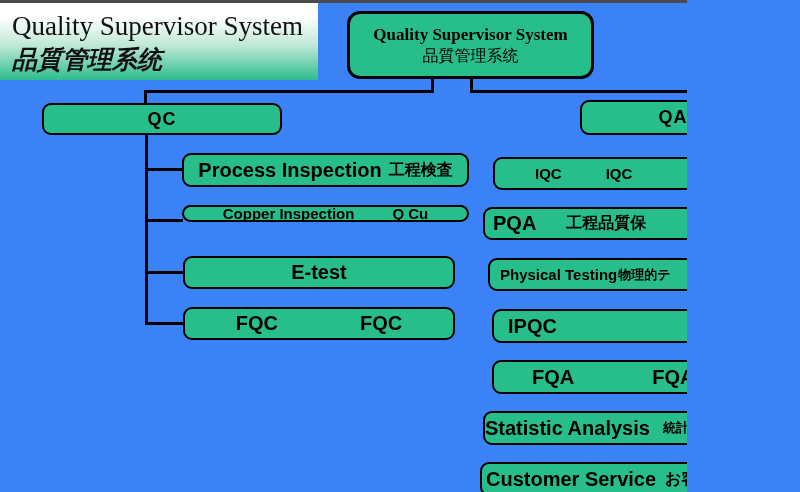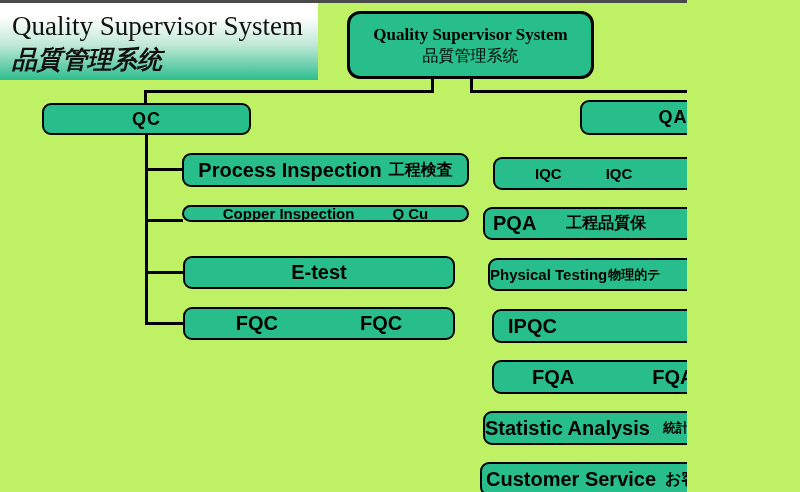--- a/index.html
+++ b/index.html
@@ -1,17 +1,17 @@
 <!DOCTYPE html>
 <html><head>
 <meta charset="utf-8">
 <style>
   html,body{margin:0;padding:0;}
   body{width:800px;height:492px;background:#ffffff;font-family:"Liberation Sans",sans-serif;}
-  .slide{position:relative;width:800px;height:492px;background:#bef264;overflow:hidden;}
+  .slide{position:relative;width:800px;height:492px;background:#3b82f6;overflow:hidden;}
   
   .clip{position:absolute;left:0;top:0;width:687px;height:492px;overflow:hidden;}
   .toprule{position:absolute;left:0;top:0;width:687px;height:3px;background:#4b4b4b;}
   .banner{position:absolute;left:0;top:3px;width:318px;height:77px;
           background:linear-gradient(180deg,#ffffff 0%,#ffffff 18%,#bfe8d6 55%,#2dbd8e 100%);}
   .banner-title{position:absolute;left:12px;top:8px;font-family:"Liberation Serif",serif;
           font-size:27px;color:#111;white-space:nowrap;}
   .banner-sub{position:absolute;left:12px;top:40px;font-family:"Liberation Serif",serif;
           font-style:italic;font-weight:bold;font-size:25px;color:#111;white-space:nowrap;}
   .node{position:absolute;background:#28be8c;border:2px solid #000;border-radius:9px;
@@ -51,21 +51,21 @@
     <div class="line" style="left:145px;top:168px;width:38px;height:3px;"></div>
     <div class="line" style="left:145px;top:219px;width:38px;height:3px;"></div>
     <div class="line" style="left:145px;top:271px;width:38px;height:3px;"></div>
     <div class="line" style="left:145px;top:322px;width:38px;height:3px;"></div>
 
     <div class="node root-node" style="left:347px;top:11px;width:247px;height:68px;">
       <div class="root-title">Quality Supervisor System</div>
       <div class="root-sub">品質管理系统</div>
     </div>
 
-    <div class="node branch" style="left:42px;top:103px;width:209px;height:32px;">
+    <div class="node branch" style="left:42px;top:103px;width:240px;height:32px;">
       <span>QC</span>
     </div>
 
     <div class="node row center" style="left:182px;top:153px;width:287px;height:34px;gap:7px;">
       <span class="big">Process Inspection</span>
       <span class="jp">工程検査</span>
     </div>
 
     <div class="node row center" style="left:182px;top:205px;width:287px;height:17px;gap:38px;">
       <span>Copper Inspection</span>
@@ -88,21 +88,21 @@
     <div class="node row" style="left:493px;top:157px;width:282px;height:33px;padding-left:40px;gap:44px;">
       <span>IQC</span>
       <span>IQC</span>
     </div>
 
     <div class="node row" style="left:483px;top:207px;width:292px;height:33px;padding-left:8px;gap:30px;">
       <span class="big">PQA</span>
       <span class="jp">工程品質保</span>
     </div>
 
-    <div class="node row" style="left:488px;top:258px;width:287px;height:33px;gap:1px;">
+    <div class="node row" style="left:488px;top:258px;width:287px;height:33px;padding-left:10px;gap:1px;">
       <span>Physical Testing</span>
       <span class="jp-sm">物理的テ</span>
     </div>
 
     <div class="node row" style="left:492px;top:309px;width:283px;height:34px;padding-left:14px;">
       <span class="big">IPQC</span>
     </div>
 
     <div class="node row" style="left:492px;top:360px;width:283px;height:34px;padding-left:38px;gap:78px;">
       <span class="big">FQA</span>

